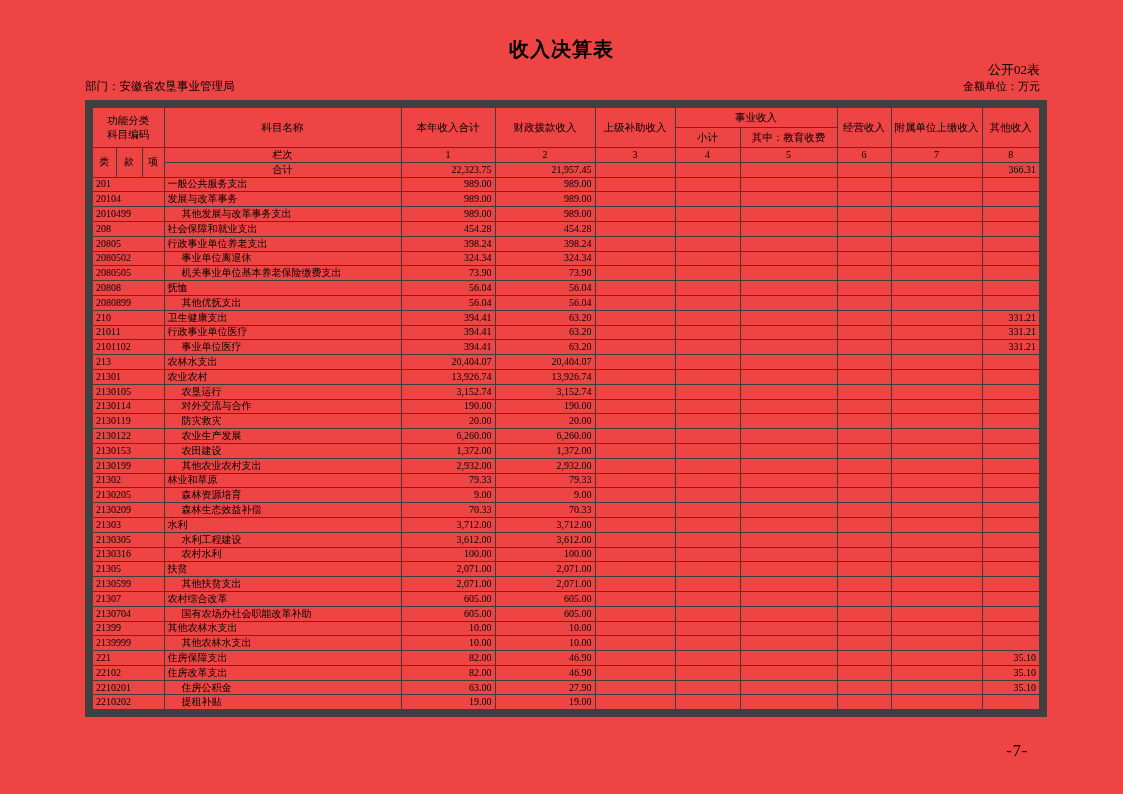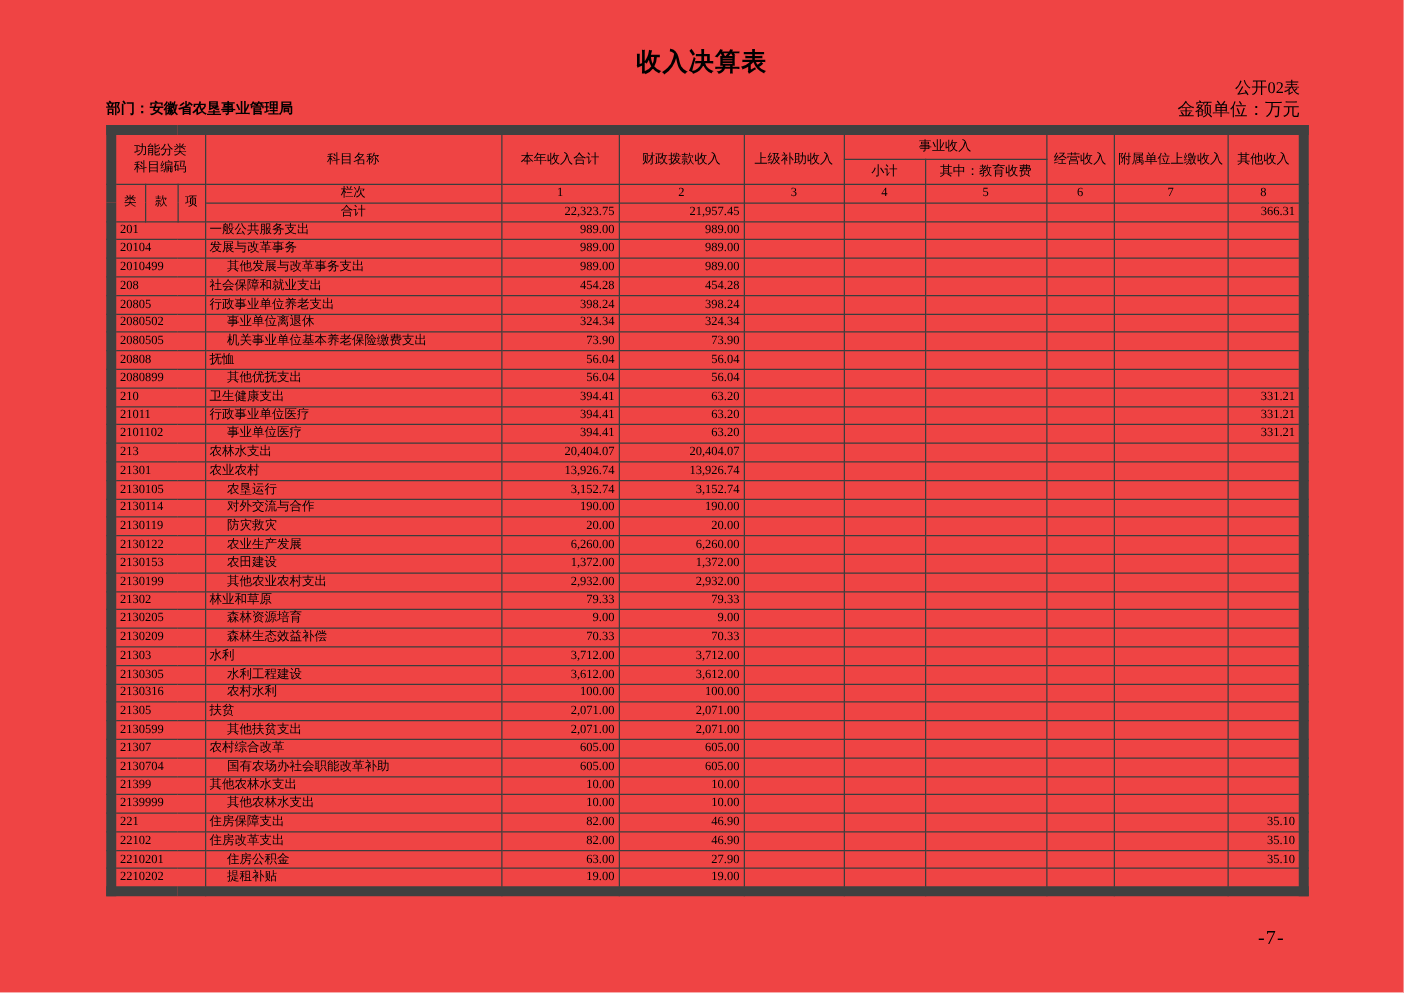--- a/index.html
+++ b/index.html
@@ -24,26 +24,25 @@
   }
   .doc-label {
     position: absolute;
     top: 61px; right: 83px;
     font-size: 13px;
   }
   .meta-left {
     position: absolute;
     top: 79px; left: 85px;
     font-size: 11.5px;
-    font-weight: bold;
   }
   .meta-right {
     position: absolute;
     top: 79px; right: 83px;
-    font-size: 14px;
+    font-size: 11px;
   }
   table.report {
     position: absolute;
     top: 100px; left: 85px;
     width: 955px;
     border-collapse: collapse;
     table-layout: fixed;
     border: 8px solid #404040;
   }
   table.report th, table.report td {

